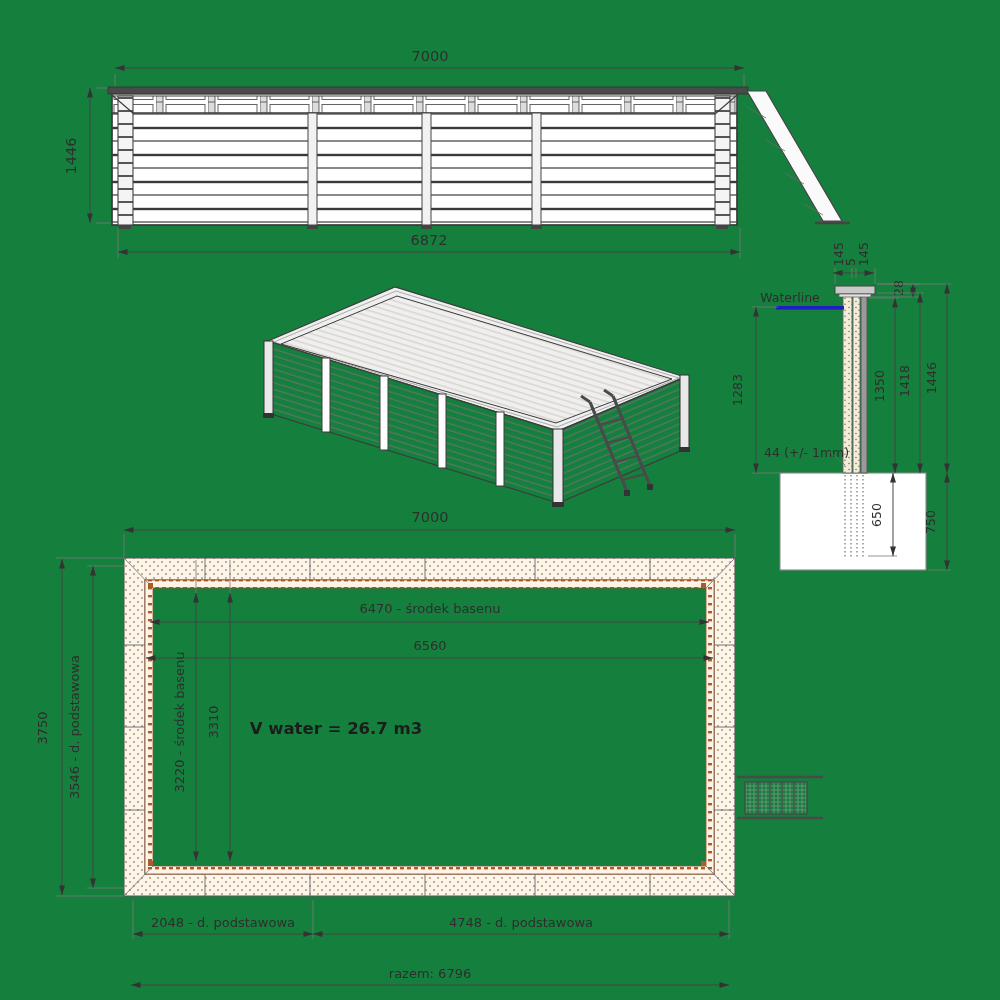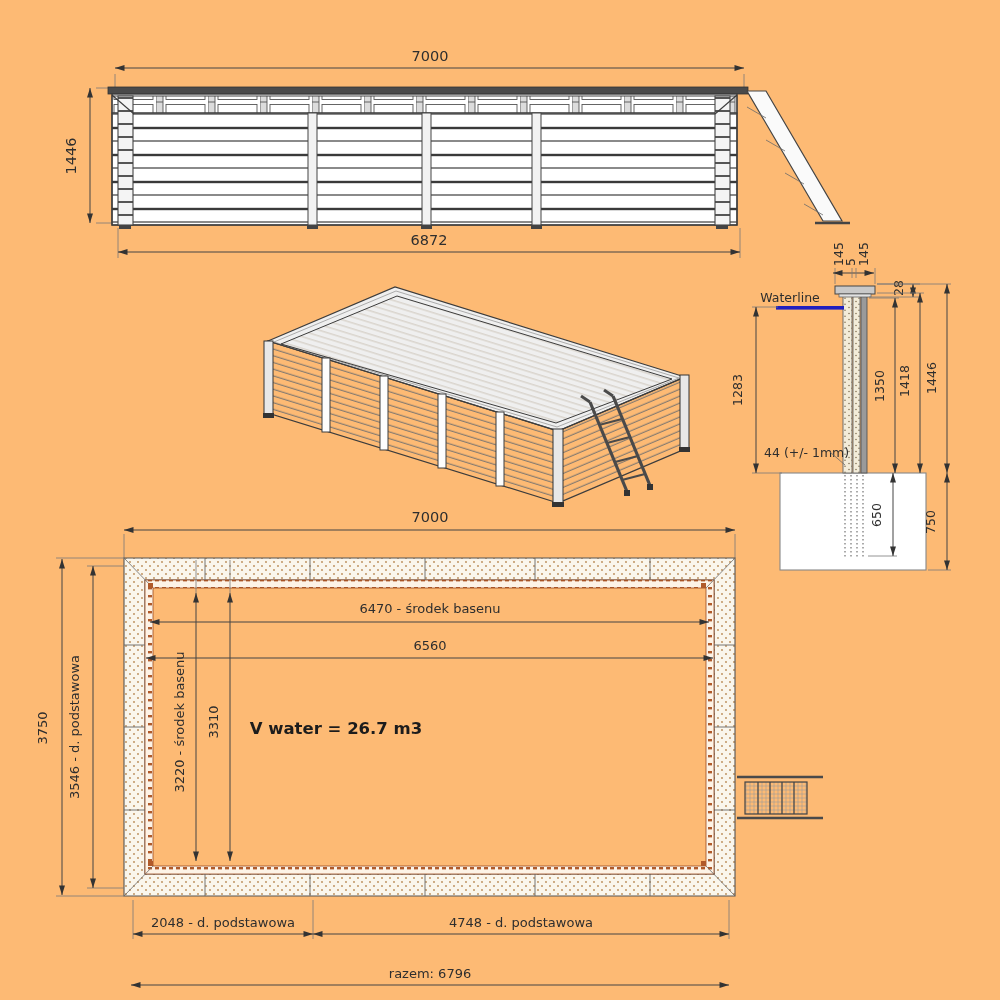--- a/index.html
+++ b/index.html
@@ -1,16 +1,16 @@
 <!DOCTYPE html>
 <html><head>
 <meta charset="utf-8">
 <style>
   html,body{margin:0;padding:0;background:#ffffff;}
-  #canvas{position:relative;width:1000px;height:1000px;background:#fdba74;overflow:hidden;
+  #canvas{position:relative;width:1000px;height:1000px;background:#15803d;overflow:hidden;
           font-family:"DejaVu Sans", sans-serif;}
   svg{display:block;}
   .dim{font:13px "DejaVu Sans", sans-serif;fill:#2e2e2e;}
   .dim-lg{font:14.5px "DejaVu Sans", sans-serif;fill:#2e2e2e;}
   .dim-sm{font:12.5px "DejaVu Sans", sans-serif;fill:#2e2e2e;}
   .vol{font:700 16.5px "DejaVu Sans", sans-serif;fill:#1c1c1c;}
   .dimline{stroke:#444;stroke-width:1;fill:none;}
   .extline{stroke:#7a7a7a;stroke-width:0.8;fill:none;}
   .draw{stroke:#3c3c3c;stroke-width:1.1;fill:none;}
   .thin{stroke:#6a6a6a;stroke-width:0.8;fill:none;}

